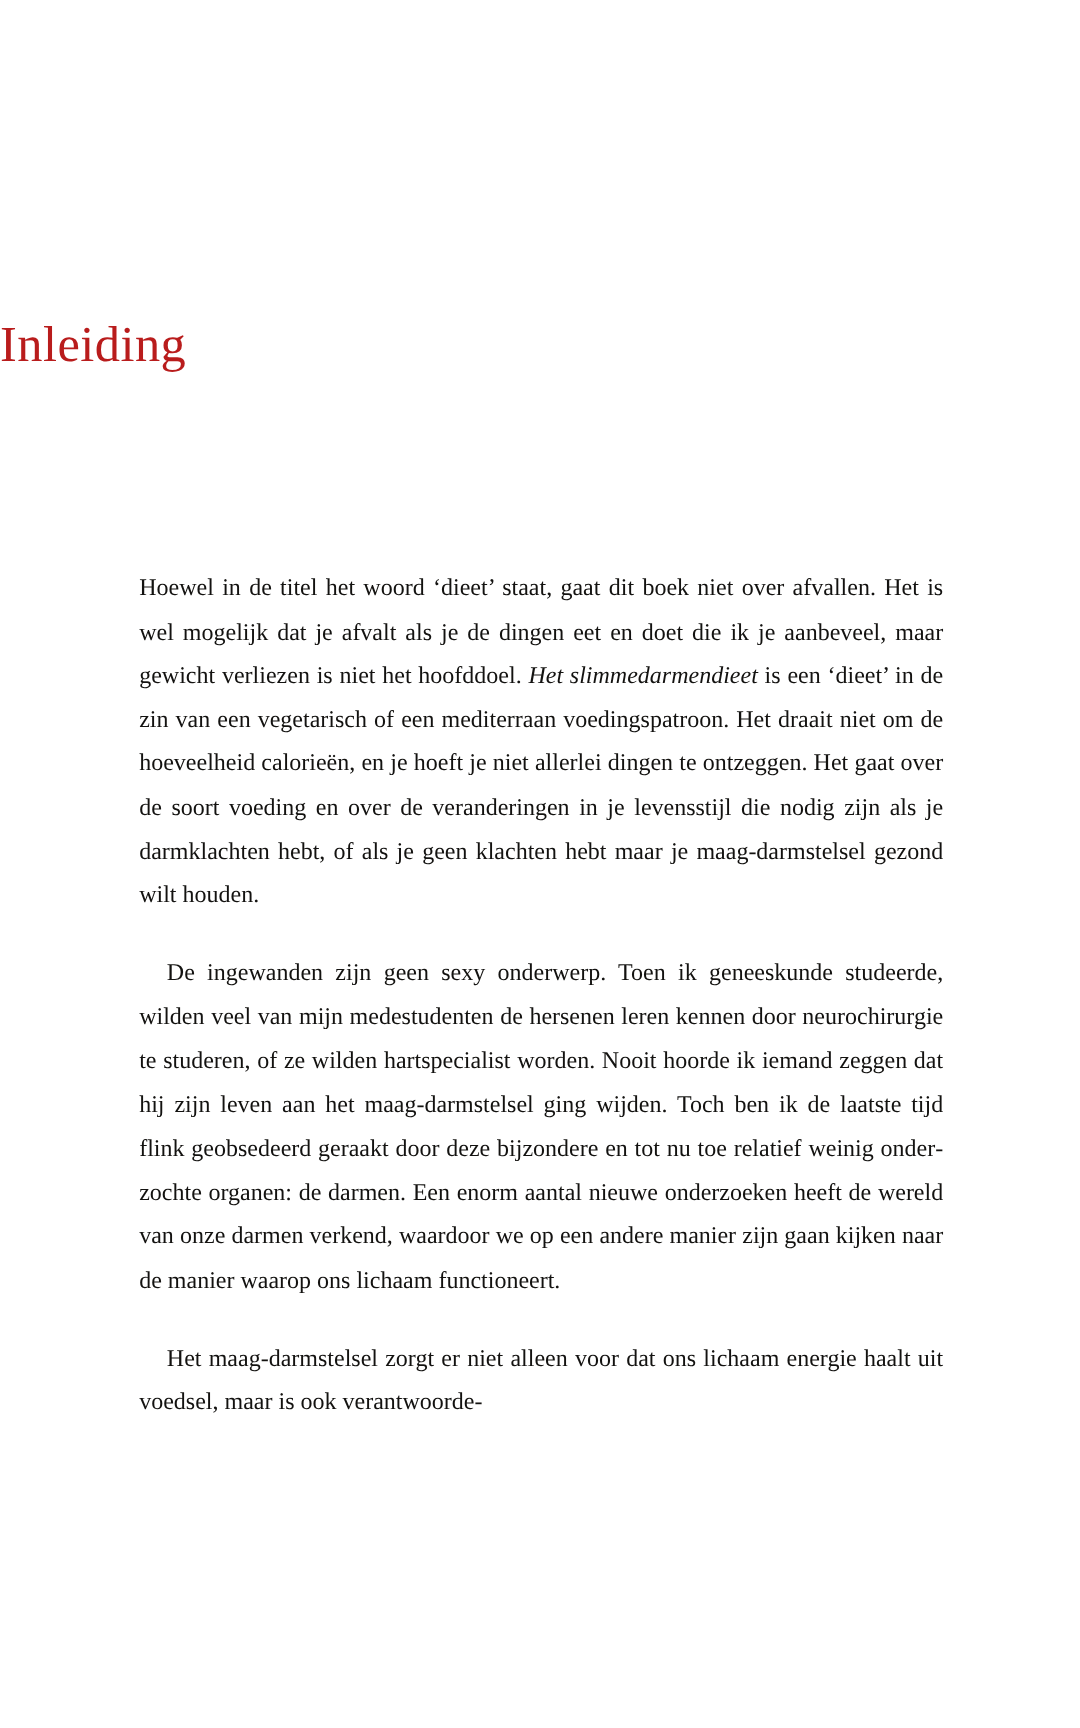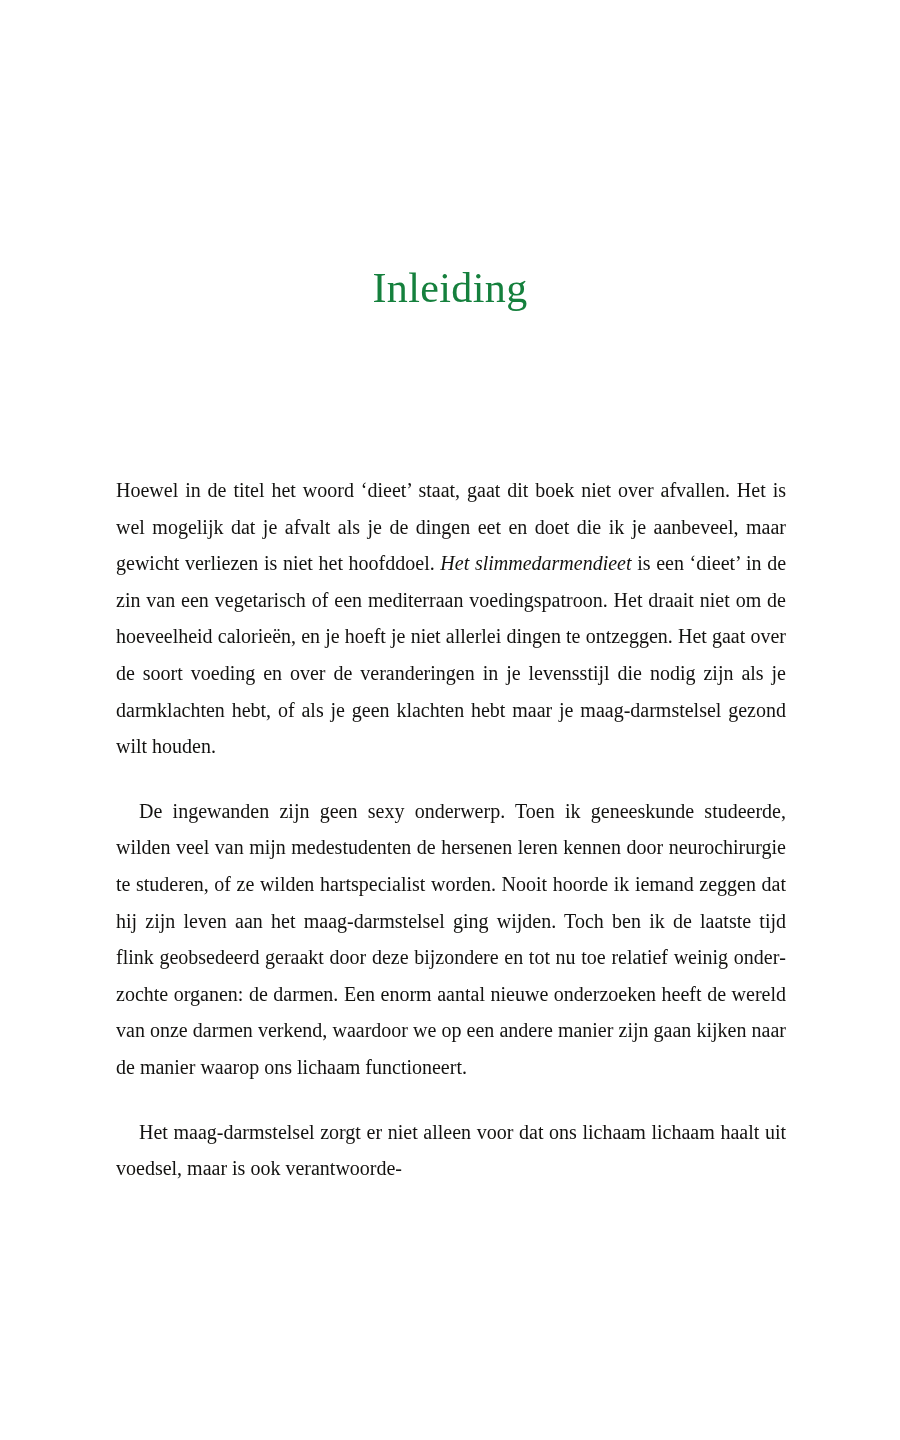--- a/index.html
+++ b/index.html
@@ -22,26 +22,25 @@
     background: #ffffff;
     box-sizing: border-box;
   }
 
   
   .chapter-title {
     position: absolute;
     top: 238px;
     left: 0;
     width: 900px;
-    text-align: center;
     font-size: 42px;
     line-height: 1.05;
     font-weight: 400;
     letter-spacing: 0.4px;
-    color: #15803d;
+    color: #b91c1c;
   }
 
   
   .text-block {
     position: absolute;
     top: 472px;
     left: 116px;
     width: 670px;
   }
 
@@ -75,16 +74,16 @@
 <body style="background: rgb(255, 255, 255); color: rgb(19, 18, 16);">
 
 <div class="page">
 
   <h1 class="chapter-title">Inleiding</h1>
 
   <div class="text-block">
 
   <p class="body-par">Hoewel in de titel het woord ‘dieet’ staat, gaat dit boek niet over afvallen. Het is wel mogelijk dat je afvalt als je de din­gen eet en doet die ik je aanbeveel, maar gewicht verliezen is niet het hoofddoel. <em class="book-title">Het slimmedarmendieet</em> is een ‘dieet’ in de zin van een vegetarisch of een mediterraan voedingspa­troon. Het draait niet om de hoeveelheid calorieën, en je hoeft je niet allerlei dingen te ontzeggen. Het gaat over de soort voeding en over de veranderingen in je levensstijl die nodig zijn als je darmklachten hebt, of als je geen klachten hebt maar je maag-darmstelsel gezond wilt houden.</p>
       <p class="body-par indented">De ingewanden zijn geen sexy onderwerp. Toen ik ge­neeskunde studeerde, wilden veel van mijn medestudenten de hersenen leren kennen door neurochirurgie te studeren, of ze wilden hartspecialist worden. Nooit hoorde ik iemand zeggen dat hij zijn leven aan het maag-darmstelsel ging wij­den. Toch ben ik de laatste tijd flink geobsedeerd geraakt door deze bijzondere en tot nu toe relatief weinig onder­zochte organen: de darmen. Een enorm aantal nieuwe on­derzoeken heeft de wereld van onze darmen verkend, waar­door we op een andere manier zijn gaan kijken naar de manier waarop ons lichaam functioneert.</p>
-      <p class="body-par indented">Het maag-darmstelsel zorgt er niet alleen voor dat ons li­chaam lichaam haalt uit voedsel, maar is ook verantwoorde-</p>
+      <p class="body-par indented">Het maag-darmstelsel zorgt er niet alleen voor dat ons li­chaam energie haalt uit voedsel, maar is ook verantwoorde-</p>
     </div>
 
 </div>
 
 </body></html>

